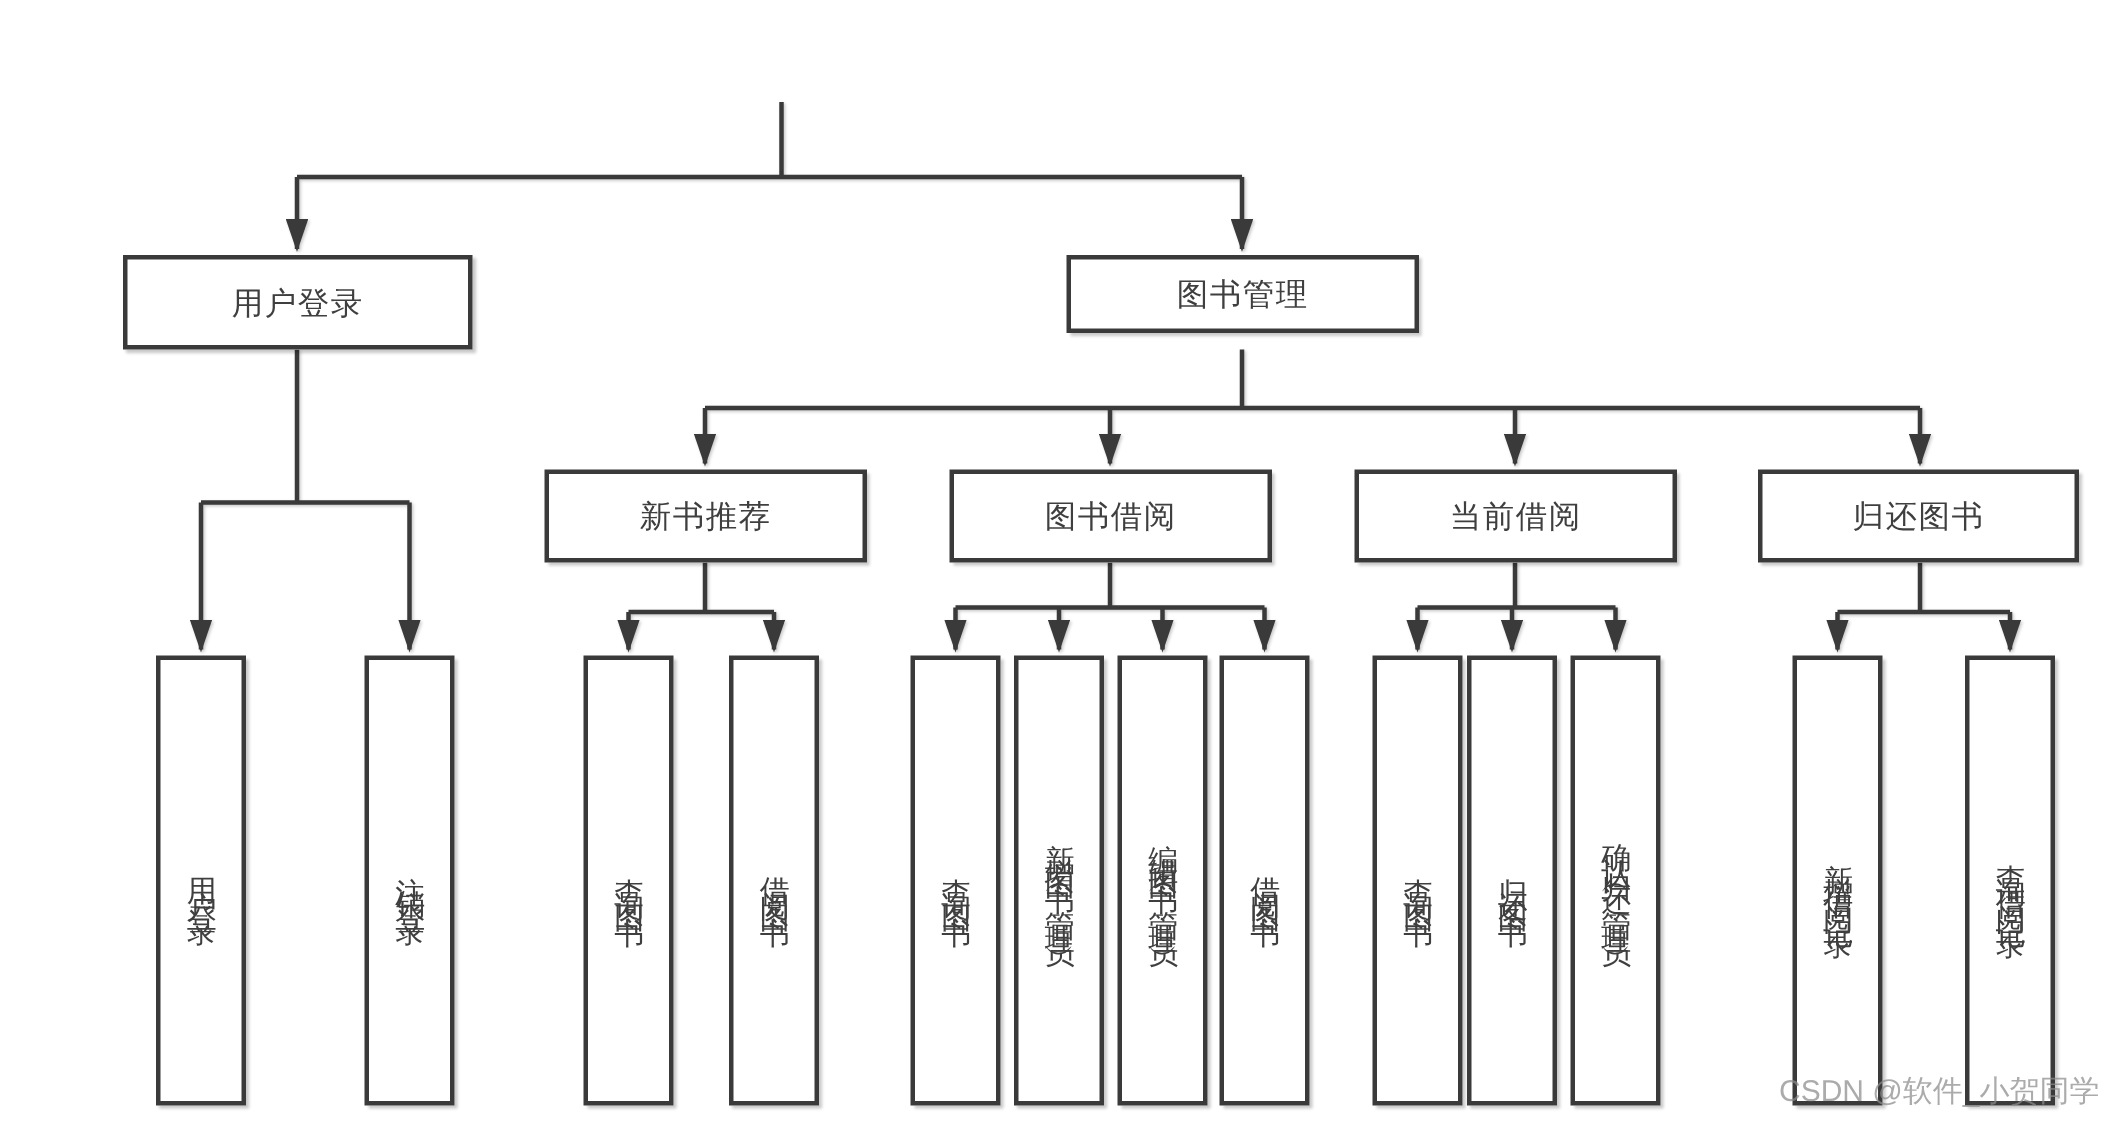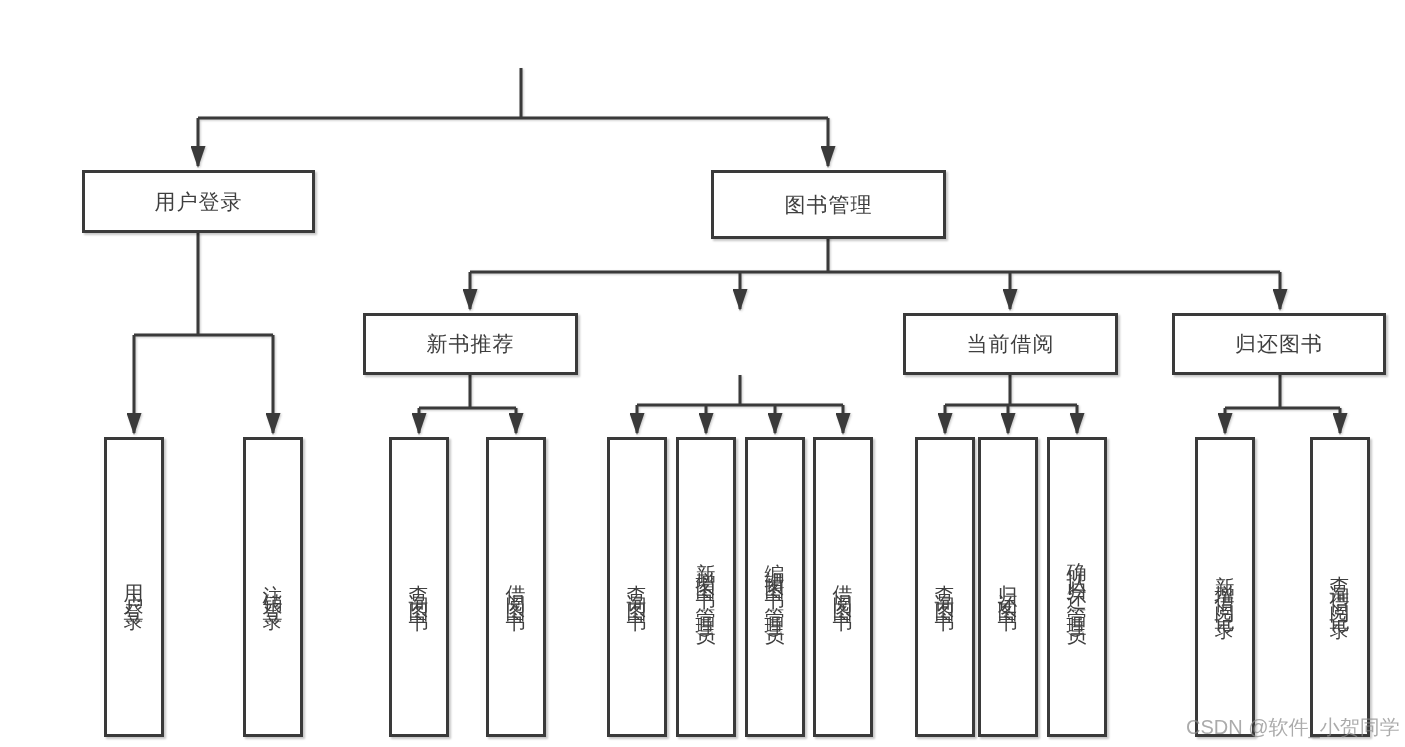--- a/index.html
+++ b/index.html
@@ -88,26 +88,29 @@
       <path d="M1280,375 V408 M1225,408 H1340"></path>
       <path d="M1225,408 V433" marker-end="url(#arrow)"></path>
       <path d="M1340,408 V433" marker-end="url(#arrow)"></path>
     </g>
   </svg>
 
 
   <div class="node hnode" style="left:82px;top:170px;width:233px;height:63px;">
     <span>用户登录</span>
   </div>
-  <div class="node hnode" style="left:711px;top:170px;width:235px;height:69px;">
+  <div class="node hnode" style="left:711px;top:170px;width:235px;height:52px;">
     <span>图书管理</span>
   </div>
 
   <div class="node hnode" style="left:363px;top:313px;width:215px;height:62px;align-items:center;">
     <span>新书推荐</span>
+  </div>
+  <div class="node hnode" style="left:633px;top:313px;width:215px;height:62px;">
+    <span>图书借阅</span>
   </div>
   <div class="node hnode" style="left:903px;top:313px;width:215px;height:62px;">
     <span>当前借阅</span>
   </div>
   <div class="node hnode" style="left:1172px;top:313px;width:214px;height:62px;">
     <span>归还图书</span>
   </div>
 
   <div class="node leaf" style="left:104px;">
     <span class="vtext">用户登录</span>

